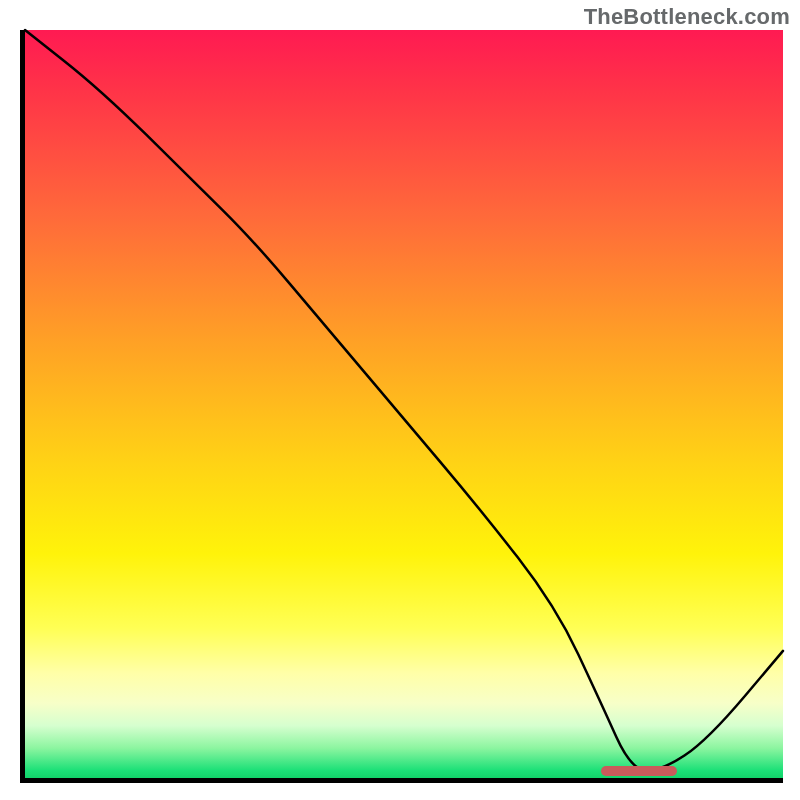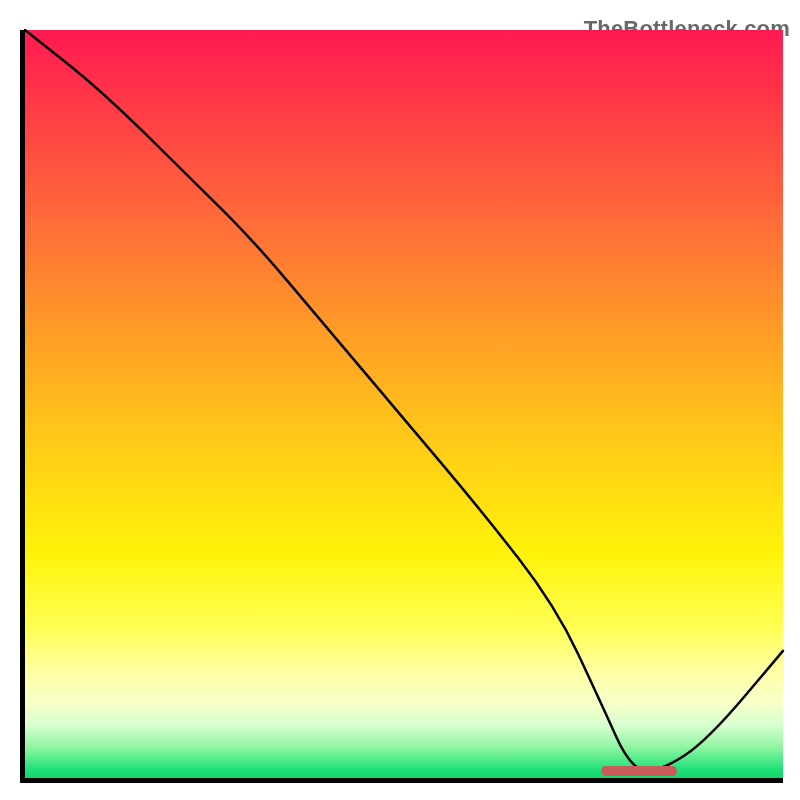--- a/index.html
+++ b/index.html
@@ -47,21 +47,21 @@
     stroke-linejoin: round;
   }
   .marker {
     position: absolute;
     height: 10px;
     border-radius: 5px;
     background: #c95b5b;
   }
   .watermark {
     position: absolute;
-    top: 16px;
+    top: 4px;
     right: 10px;
     font: 600 22px Arial, Helvetica, sans-serif;
     color: #66696b;
     letter-spacing: 0.2px;
     text-align: center;
   }
 </style>
 </head>
 <body>
 

